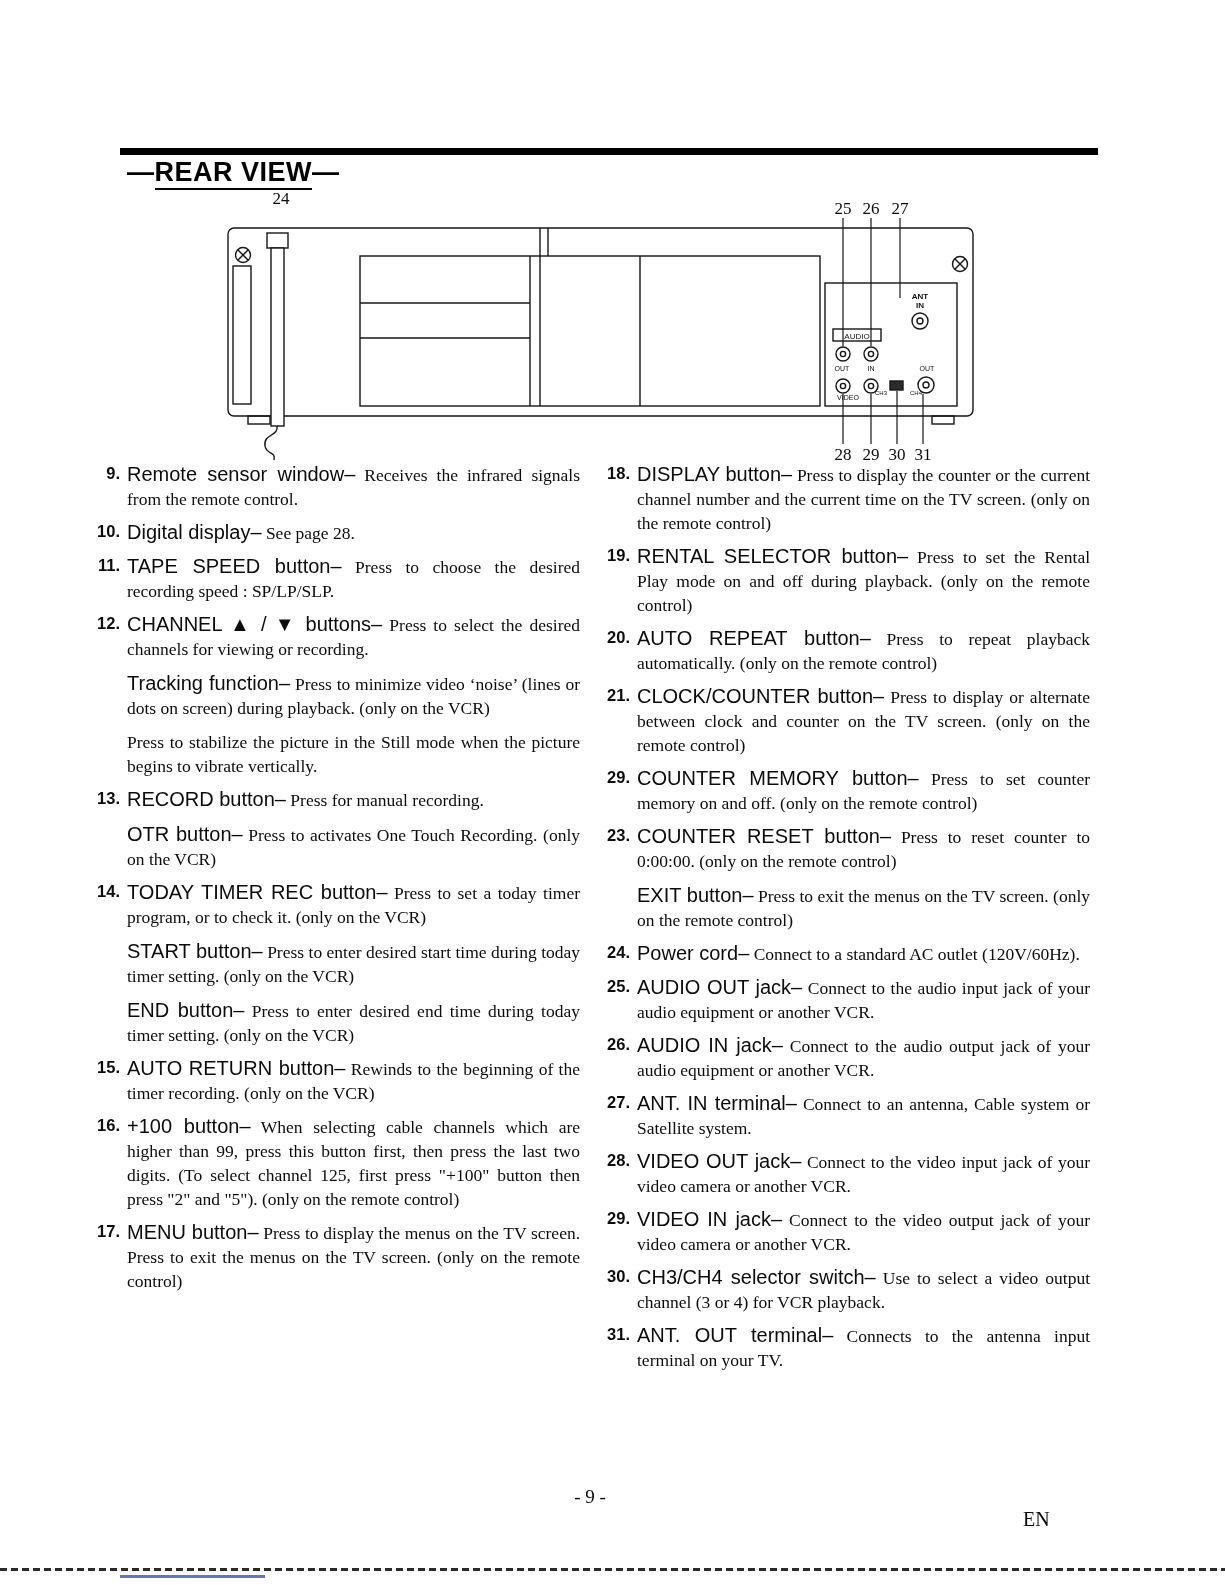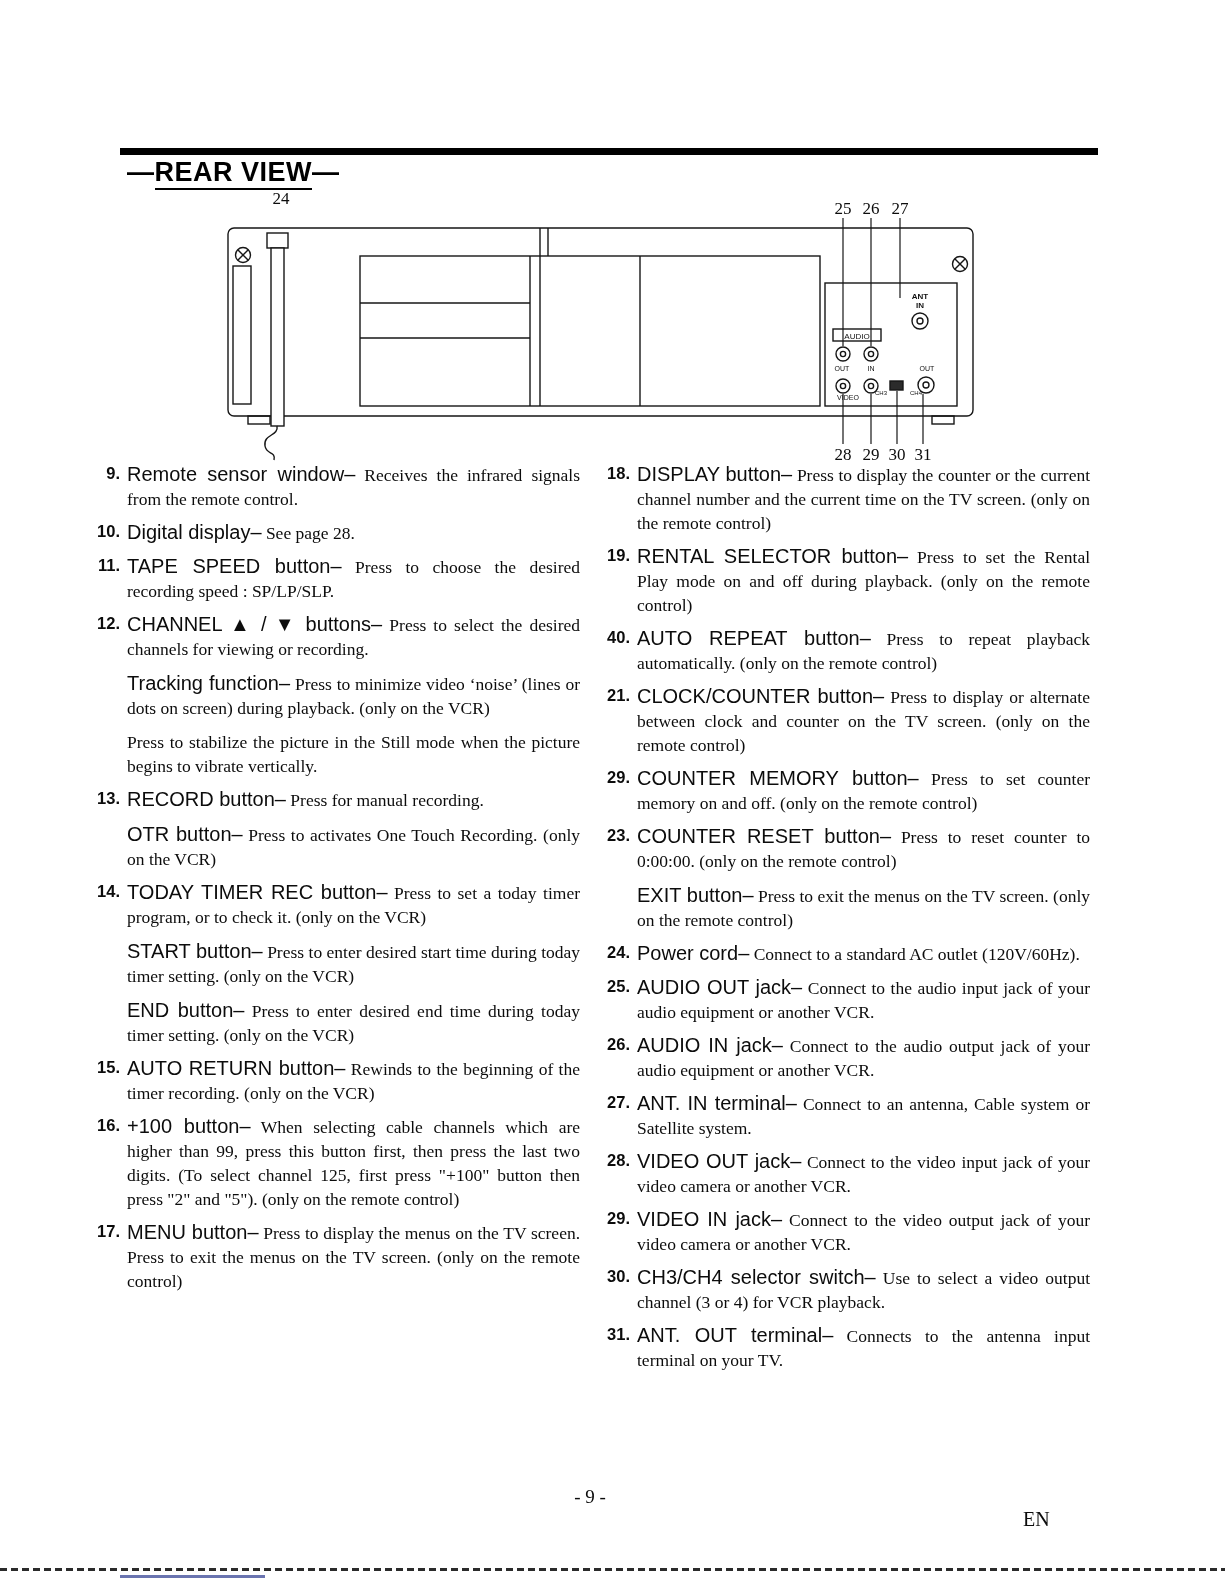--- a/index.html
+++ b/index.html
@@ -218,21 +218,21 @@
         <p><b class="lead">DISPLAY button–</b> <span class="body-text">Press to display the counter or the current channel number and the current time on the TV screen. (only on the remote control)</span></p>
       </div>
     </div>
     <div class="item">
       <span class="num">19.</span>
       <div class="paras">
         <p><b class="lead">RENTAL SELECTOR button–</b> <span class="body-text">Press to set the Rental Play mode on and off during playback. (only on the remote control)</span></p>
       </div>
     </div>
     <div class="item">
-      <span class="num">40.</span>
+      <span class="num">20.</span>
       <div class="paras">
         <p><b class="lead">AUTO REPEAT button–</b> <span class="body-text">Press to repeat playback automatically. (only on the remote control)</span></p>
       </div>
     </div>
     <div class="item">
       <span class="num">21.</span>
       <div class="paras">
         <p><b class="lead">CLOCK/COUNTER button–</b> <span class="body-text">Press to display or alternate between clock and counter on the TV screen. (only on the remote control)</span></p>
       </div>
     </div>

